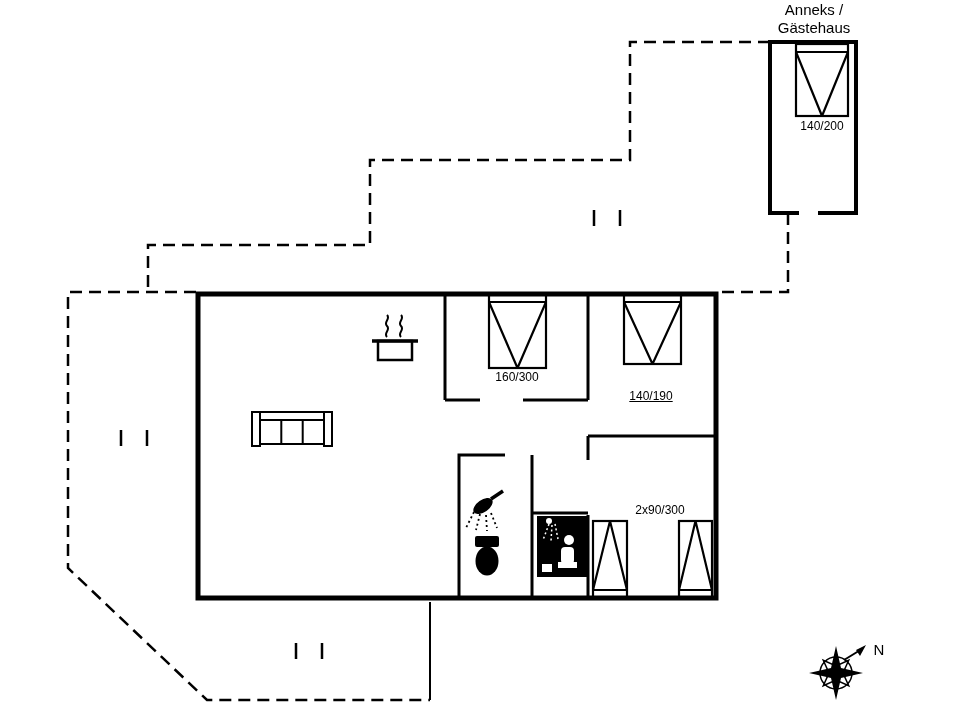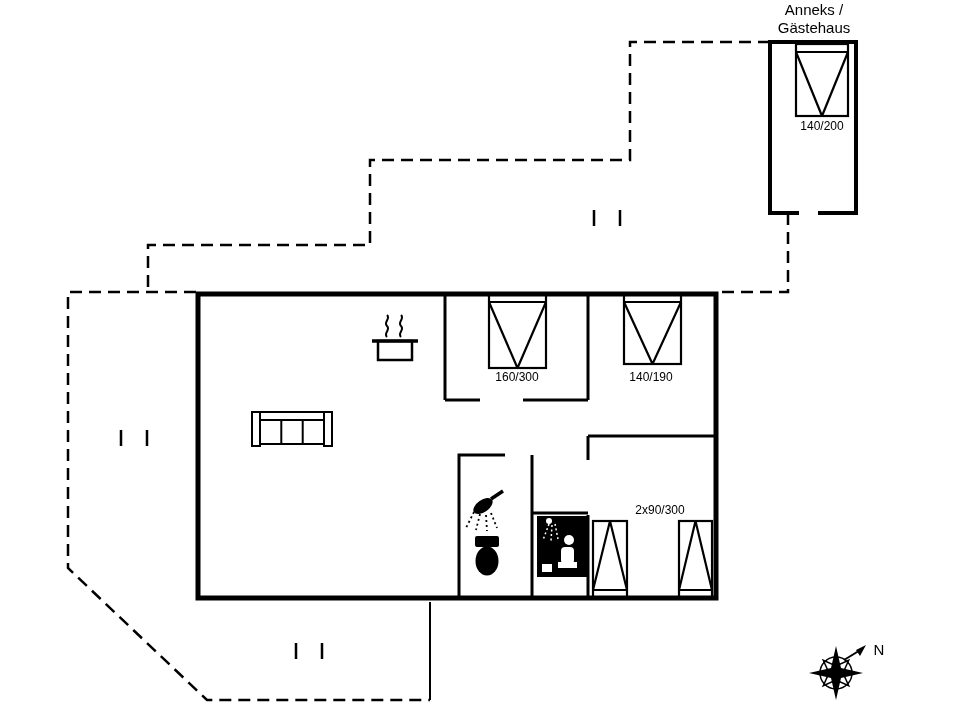--- a/index.html
+++ b/index.html
@@ -156,19 +156,19 @@
 
   <div class="lbl lbl-annex" style="left:750px; top:1px; width:128px;">
     <div>Anneks /</div>
     <div>Gästehaus</div>
   </div>
 
   <div class="lbl lbl-size" style="left:782px; top:119px; width:80px;">140/200</div>
 
   <div class="lbl lbl-size" style="left:477px; top:370px; width:80px;">160/300</div>
 
-  <div class="lbl lbl-size" style="left:611px; top:370px; width:80px;">140/190</div>
+  <div class="lbl lbl-size" style="left:611px; top:389px; width:80px;text-decoration:underline;">140/190</div>
 
   <div class="lbl lbl-size" style="left:620px; top:503px; width:80px;">2x90/300</div>
 
   <div class="lbl lbl-north" style="left:869px; top:641px; width:20px;">N</div>
 
 </div>
 
 </body></html>

